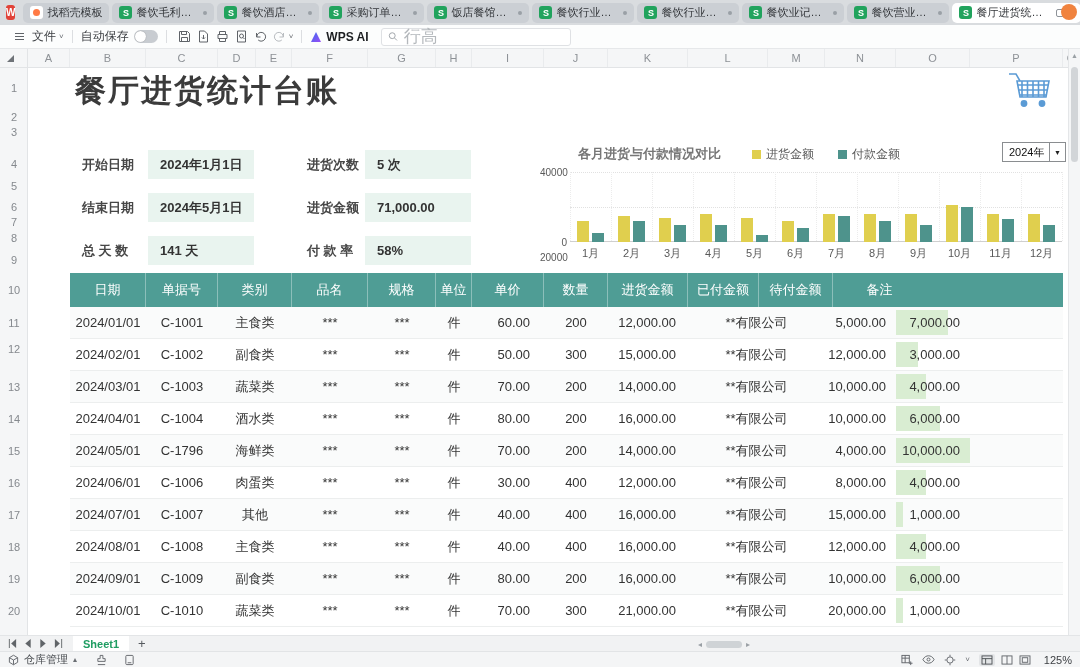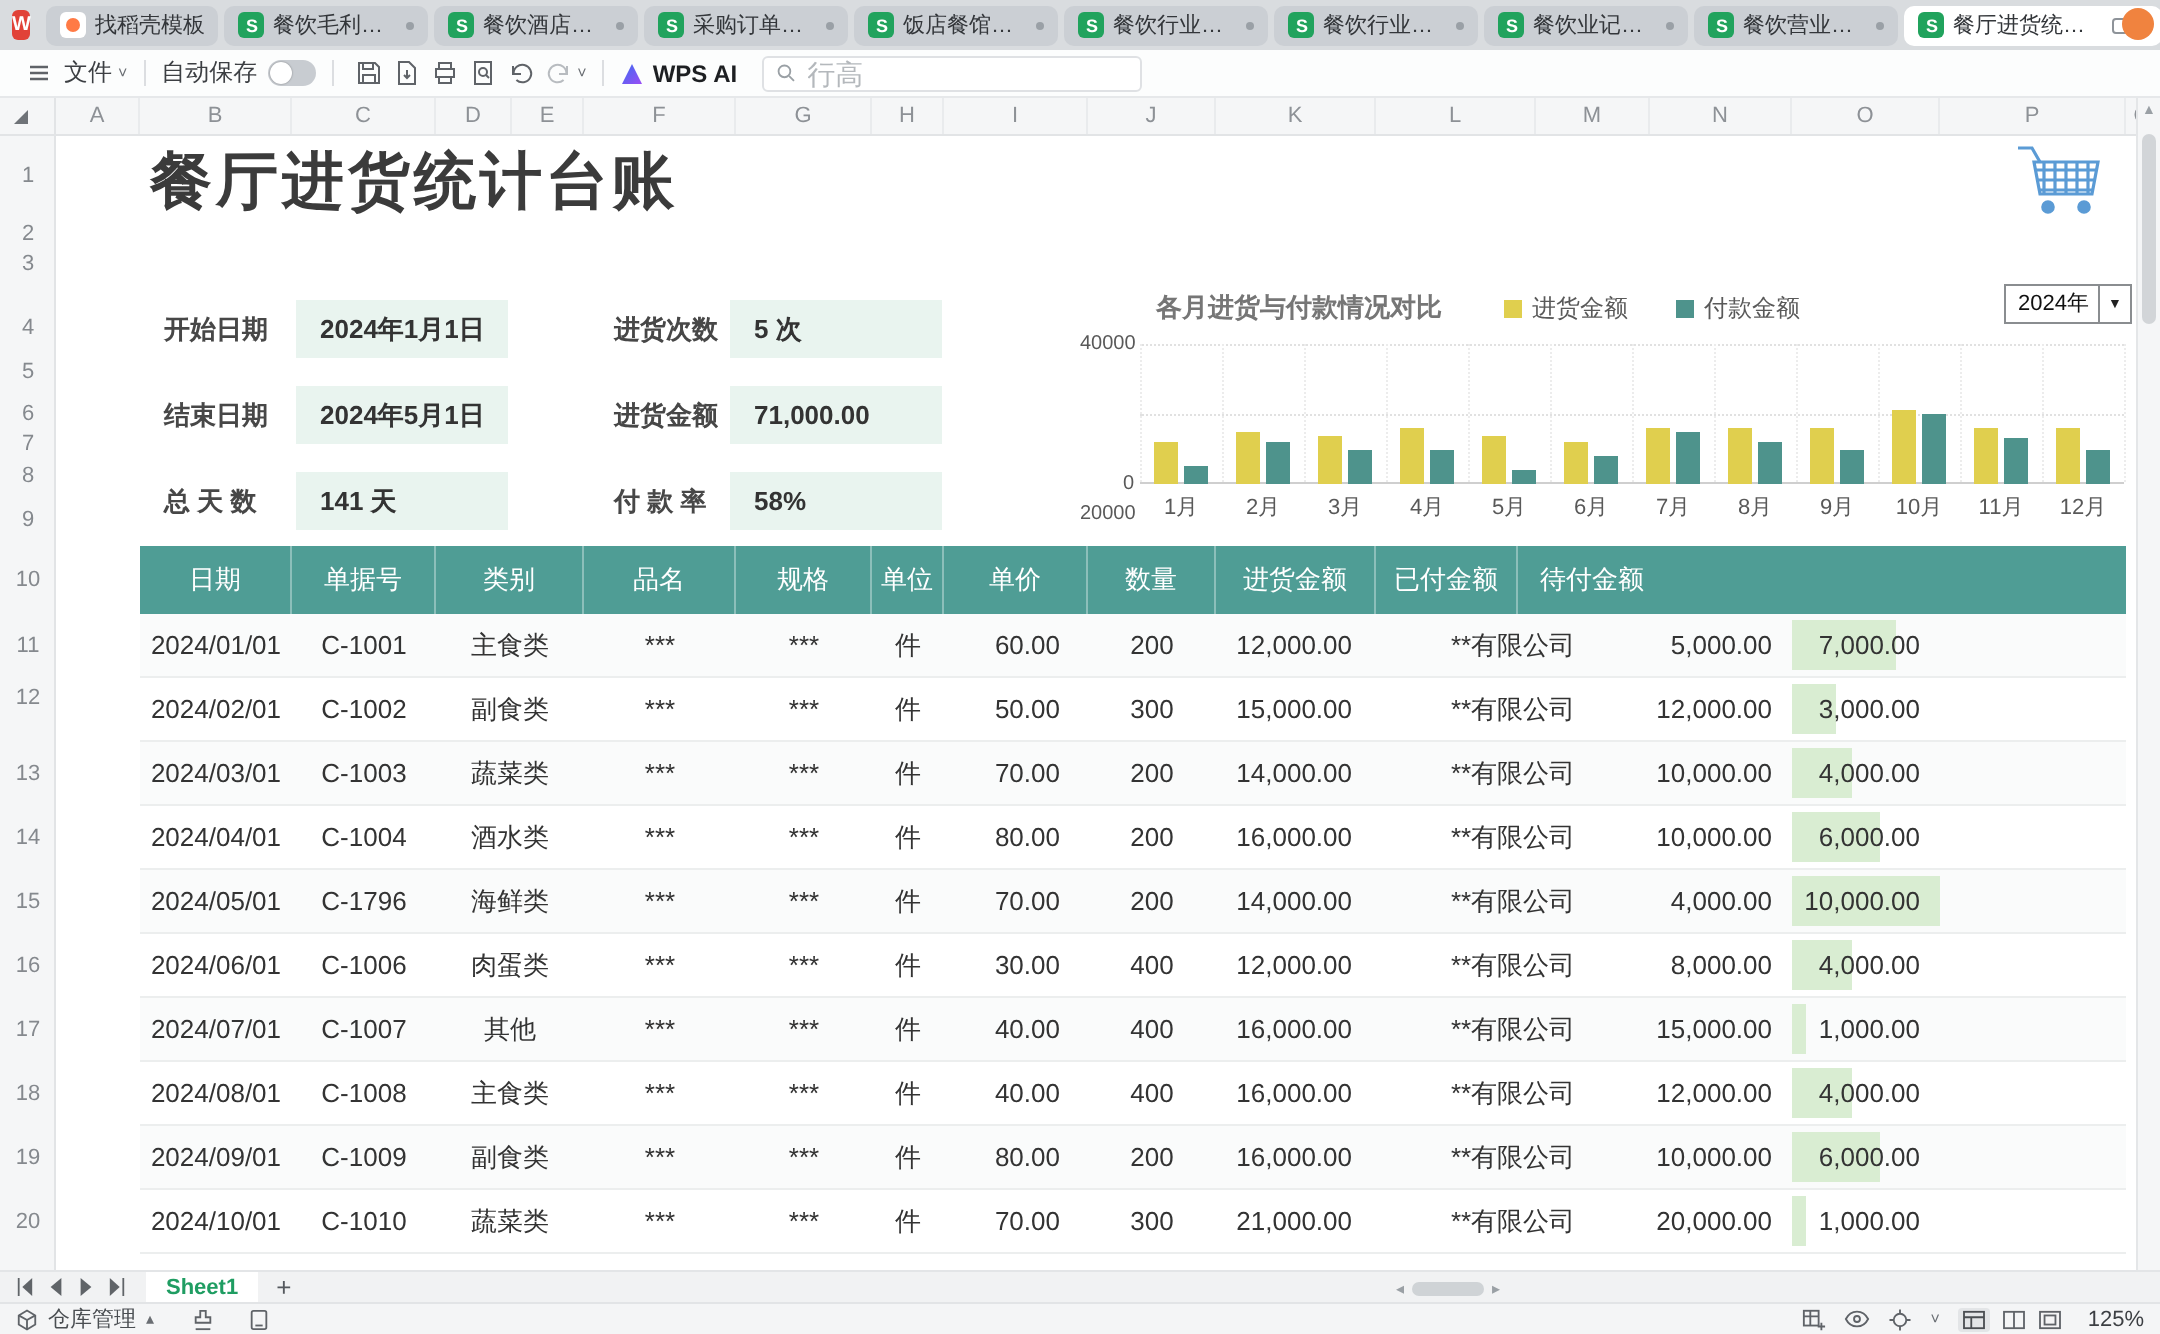--- a/index.html
+++ b/index.html
@@ -39,21 +39,21 @@
   .toggle i { position:absolute; left:1px; top:1px; width:11px; height:11px; border-radius:50%; background:#fff;
     box-shadow:0 0 1px rgba(0,0,0,.4); }
   .icon-btn { width:19px; height:20px; display:flex; align-items:center; justify-content:center; color:#5f6368; }
   .icon-btn svg { display:block; }
   #menus { display:flex; align-items:center; height:100%; margin-left:6px; }
   .menu { padding:0 11px; height:24px; line-height:24px; color:#3a3d41; }
   .menu.active { color:#1f9d62; font-weight:bold; box-shadow:inset 0 -2px 0 #1f9d62; }
   .wpsai { display:flex; align-items:center; gap:4px; font-weight:bold; color:#1d1f22; }
   .searchbox { width:190px; height:18px; border:1px solid #dfe1e4; border-radius:3px; background:#fff;
     display:flex; align-items:center; padding:0 6px; margin-left:12px; }
-  .searchbox input { border:0; outline:0; font-size:14px; width:100%; background:transparent; margin-left:4px; }
+  .searchbox input { border:0; outline:0; font-size:17px; width:100%; background:transparent; margin-left:4px; }
   .searchbox input::placeholder { color:#b4b8bc; }
   .caret { font-size:8px; color:#6a6e73; }
   
   .colheader { position:absolute; top:49px; left:0; right:0; height:19px; background:#f5f6f7;
     border-bottom:1px solid #e2e4e6; display:flex; }
   .corner { width:28px; flex:none; position:relative; border-right:1px solid #e2e4e6; }
   .corner i { position:absolute; left:7px; top:6px; width:0; height:0;
     border-left:7px solid transparent; border-bottom:7px solid #6f7378; }
   .colcell { border-right:1px solid #e9ebed; font-size:11px; color:#8d9196; display:flex;
     align-items:center; justify-content:center; flex:none; }
@@ -445,20 +445,21 @@
         <div class="th" style="width: 72px;">单据号</div>
         <div class="th" style="width: 74px;">类别</div>
         <div class="th" style="width: 76px;">品名</div>
         <div class="th" style="width: 68px;">规格</div>
         <div class="th" style="width: 36px;">单位</div>
         <div class="th" style="width: 72px;">单价</div>
         <div class="th" style="width: 64px;">数量</div>
         <div class="th" style="width: 80px;">进货金额</div>
         <div class="th" style="width: 71px;">已付金额</div>
         <div class="th" style="width: 74px;">待付金额</div>
+        <div class="th" style="width: 93px;">备注</div>
       </div>
     <div id="tbody">
         <div class="tr odd">
           <div class="td" style="width: 76px;">
             <span>2024/01/01</span>
           </div>
           <div class="td" style="width: 72px;">
             <span>C-1001</span>
           </div>
           <div class="td" style="width: 74px;">

